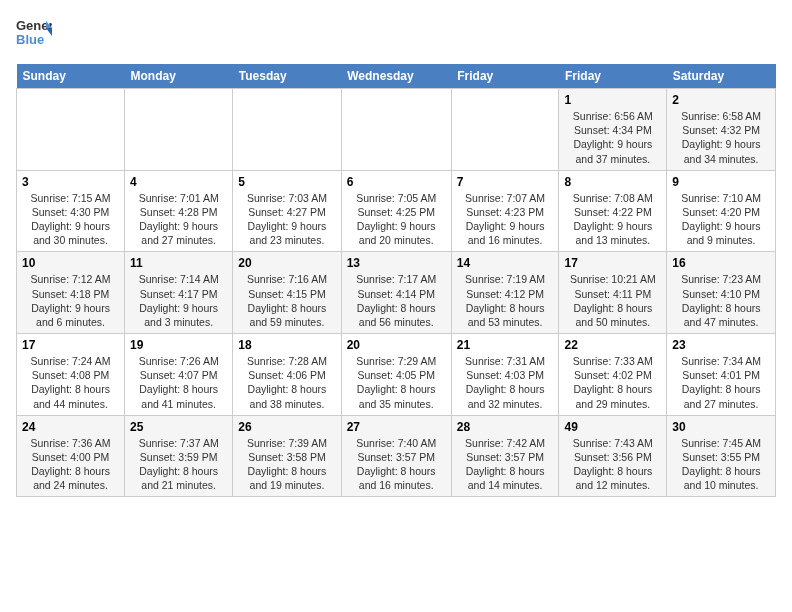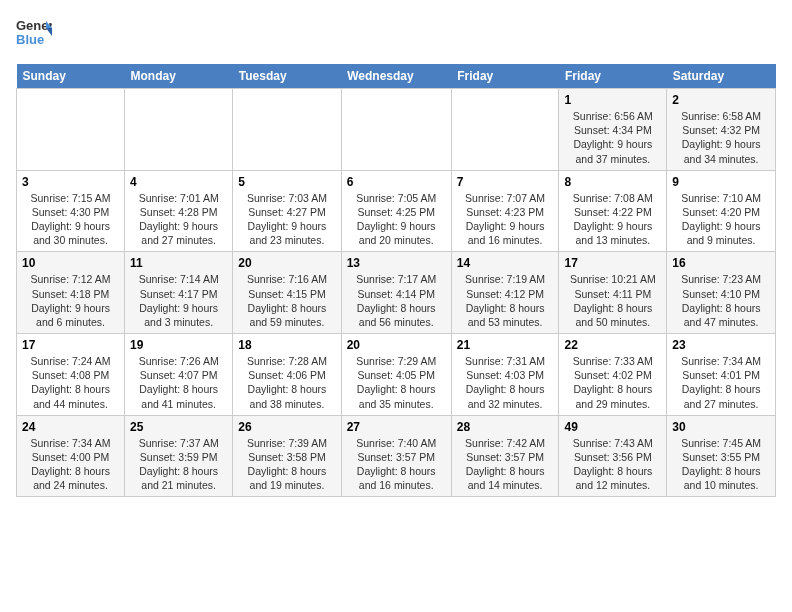--- a/index.html
+++ b/index.html
@@ -262,21 +262,21 @@
         <td>
           <span class="day-num">23</span>
           <div class="day-info">Sunrise: 7:34 AM
 Sunset: 4:01 PM
 Daylight: 8 hours and 27 minutes.</div>
         </td>
       </tr>
       <tr>
         <td>
           <span class="day-num">24</span>
-          <div class="day-info">Sunrise: 7:34 AM
+          <div class="day-info">Sunrise: 7:36 AM
 Sunset: 4:00 PM
 Daylight: 8 hours and 24 minutes.</div>
         </td>
         <td>
           <span class="day-num">25</span>
           <div class="day-info">Sunrise: 7:37 AM
 Sunset: 3:59 PM
 Daylight: 8 hours and 21 minutes.</div>
         </td>
         <td>

